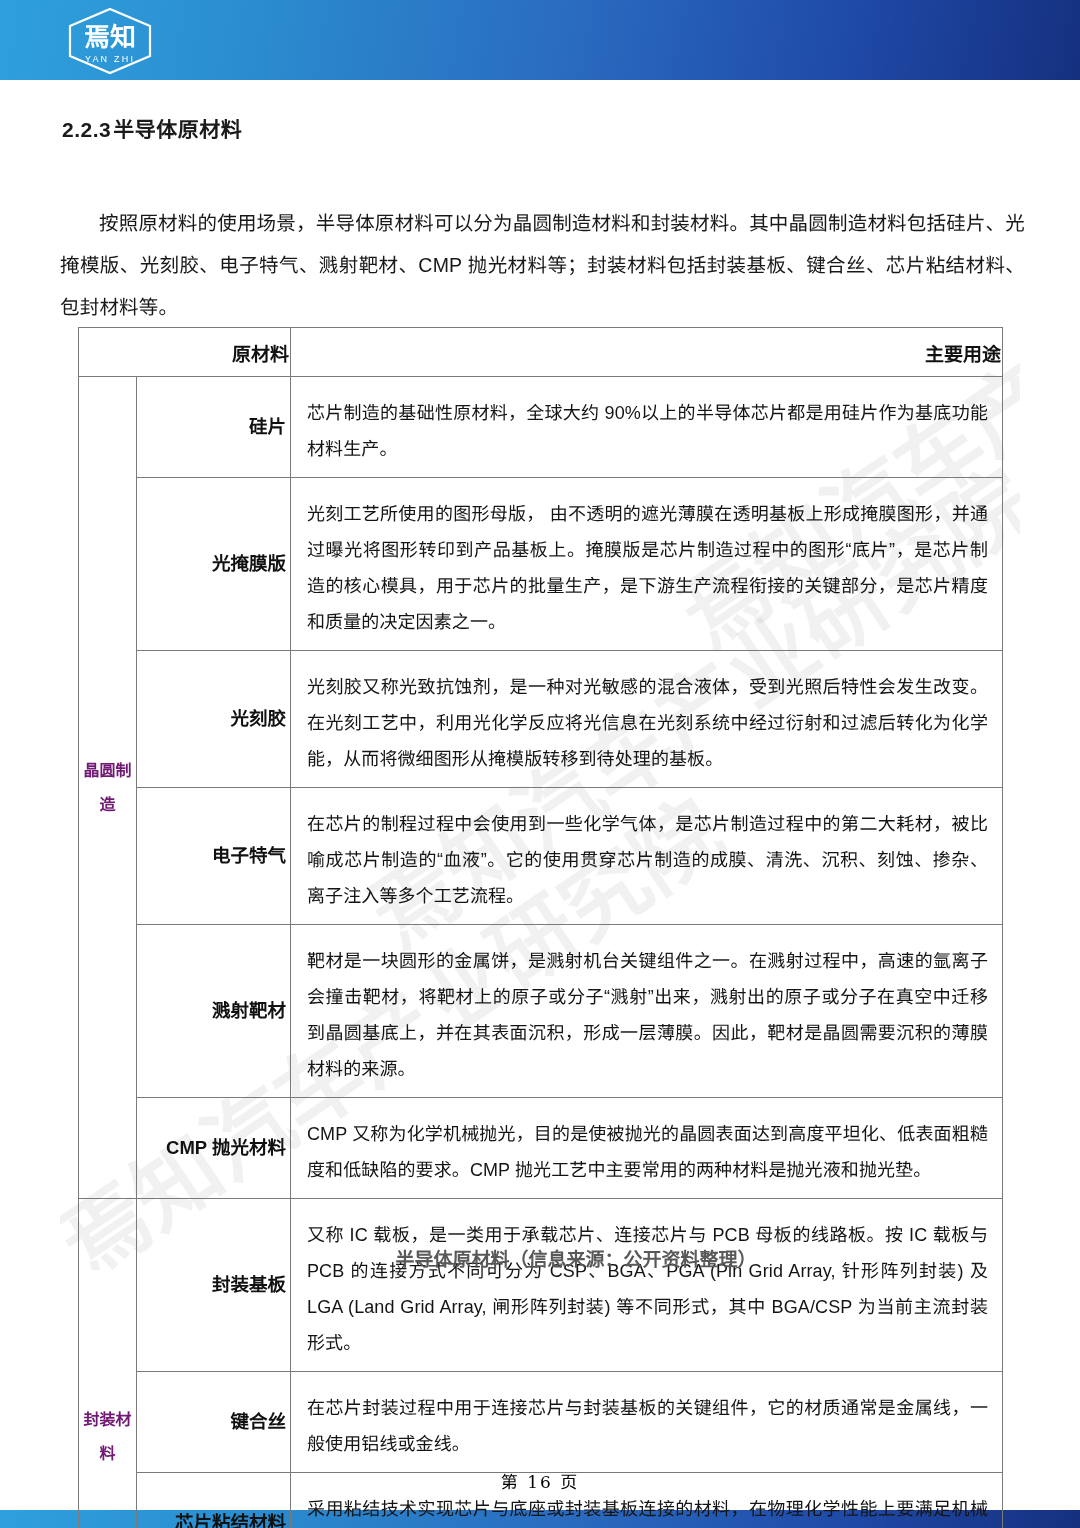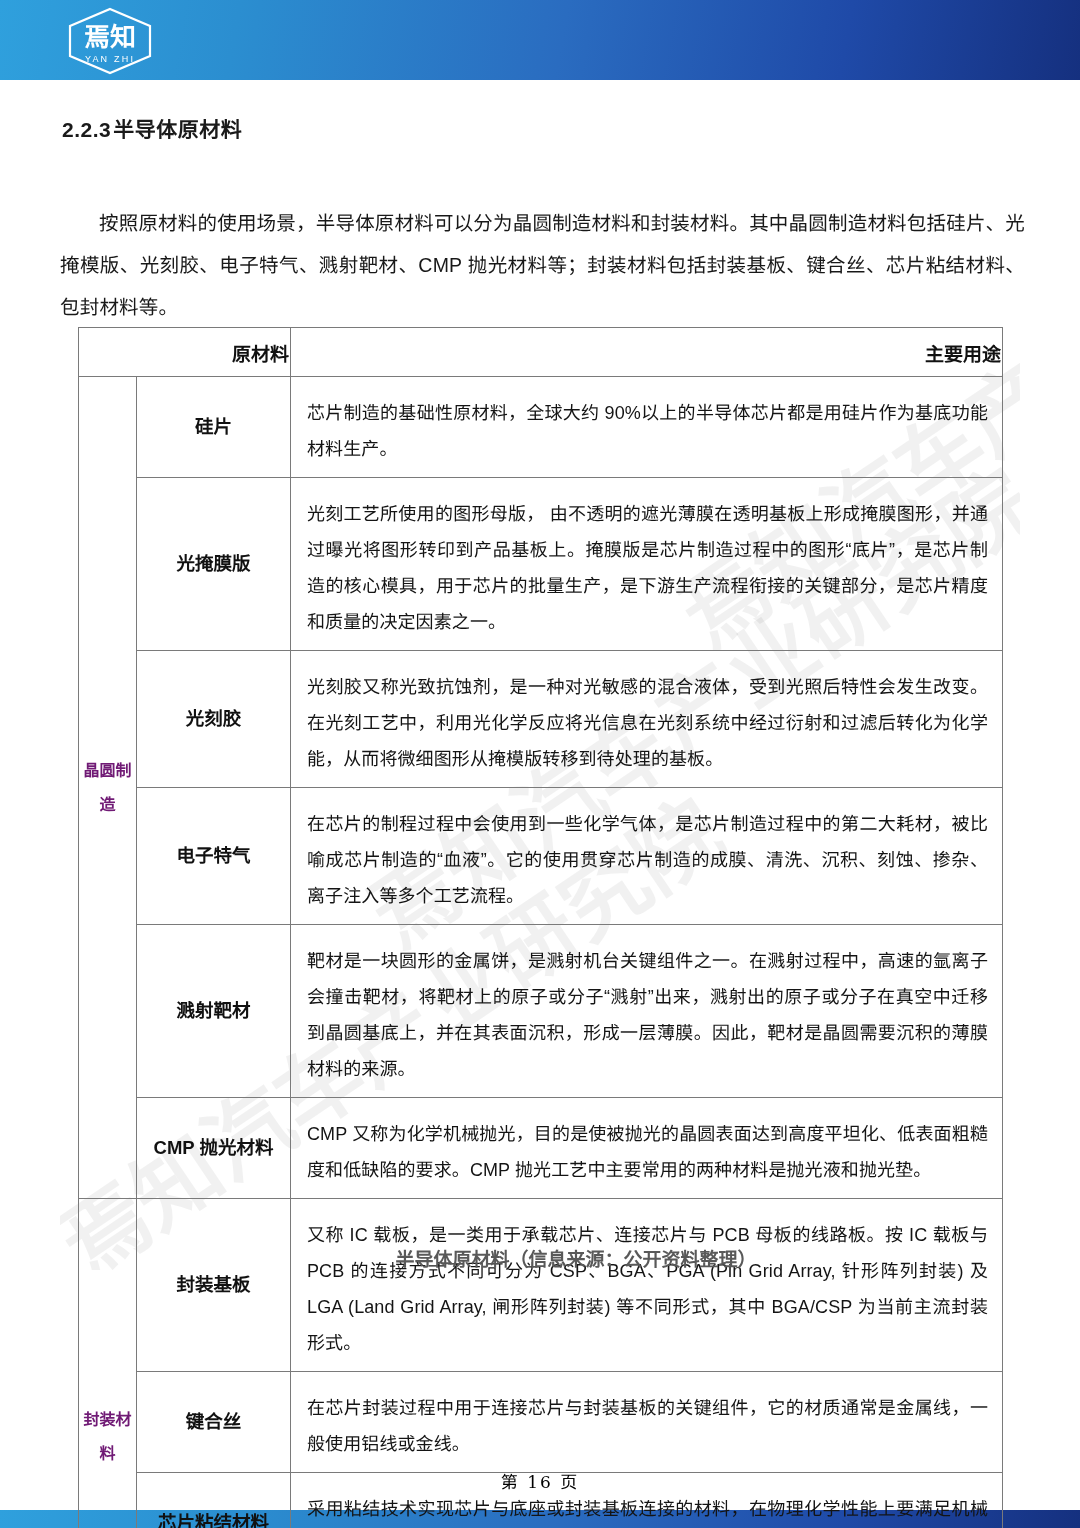--- a/index.html
+++ b/index.html
@@ -126,21 +126,21 @@
   }
   td.cat-cell {
     text-align: center;
     font-size: 16px;
     font-weight: bold;
     color: #701a75;
     line-height: 34px;
     padding: 9px 2px;
   }
   td.name-cell {
-    text-align: center;
+    text-align: right;
     font-size: 18.5px;
     font-weight: bold;
     color: #111;
     padding: 10px 4px;
     line-height: 28px;
   }
   td.use-cell {
     text-align: justify;
     font-size: 18px;
     line-height: 36px;

